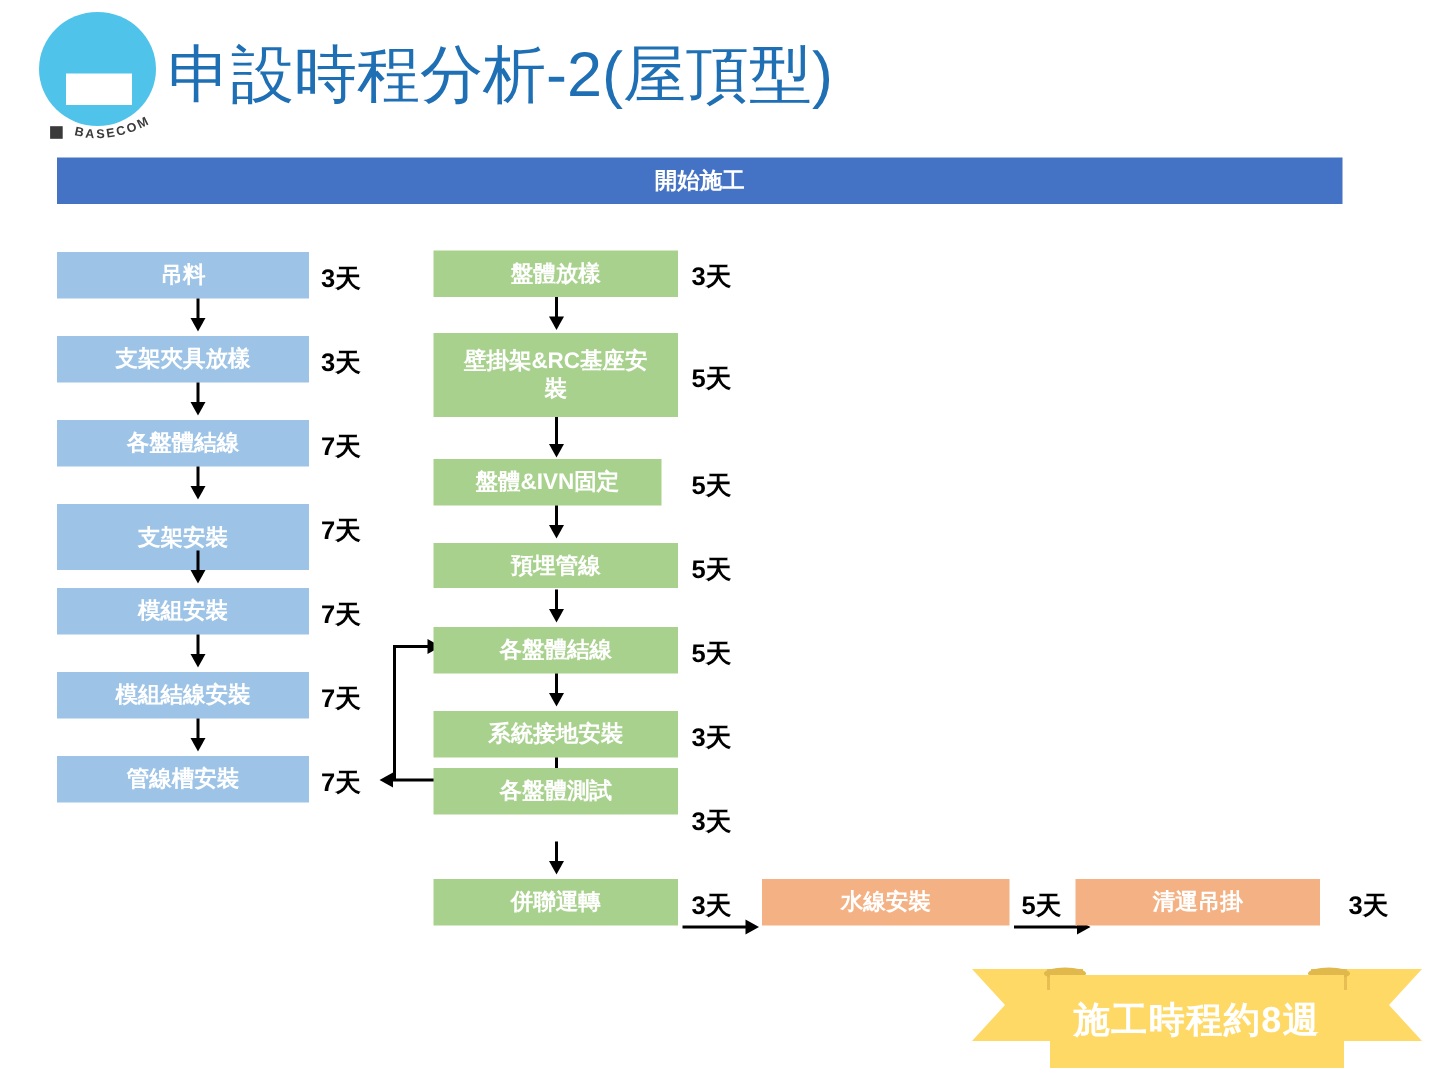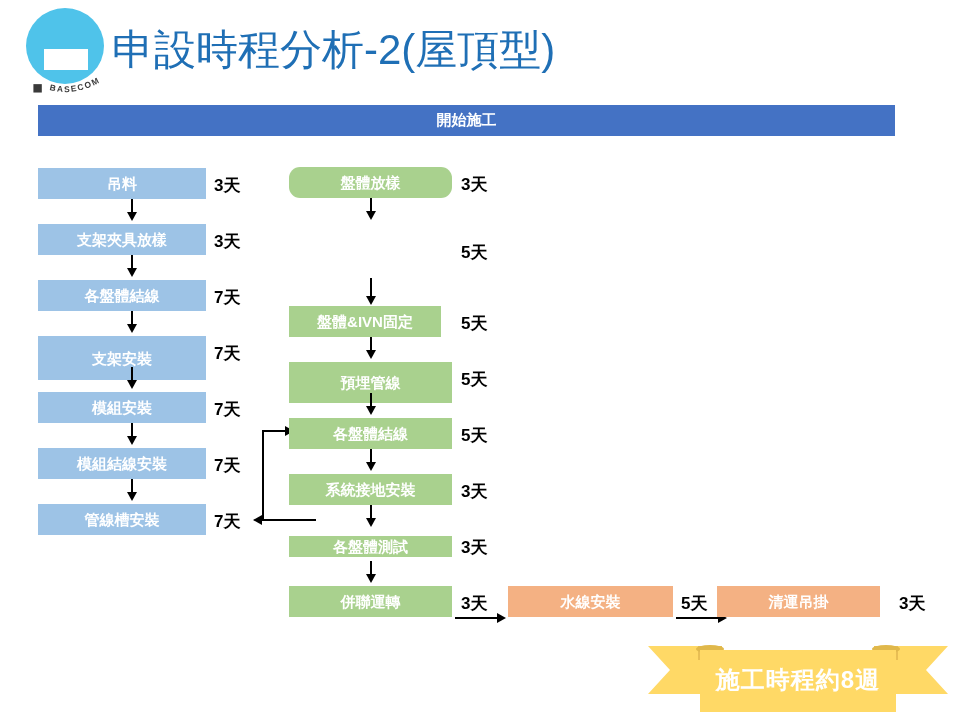--- a/index.html
+++ b/index.html
@@ -232,44 +232,45 @@
 
   <div class="pbox blue" style="left:38px;  top:504px; width:168px; height:31px;">管線槽安裝</div>
   <div class="day" style="left:214px; top:510px;">7天</div>
 
   <div class="hline" style="left:262px; top:519px; width:54px;"></div>
   <div class="arrow-left" style="left:253px; top:515px;"></div>
   <div class="vline" style="left:262px; top:430px; height:90px;"></div>
   <div class="hline" style="left:262px; top:430px; width:25px;"></div>
   <div class="arrow-right" style="left:285px; top:426px;"></div>
 
-  <div class="pbox green" style="left:289px; top:167px; width:163px; height:31px;border-radius:11px;">盤體放樣</div>
+  <div class="pbox green" style="left:289px; top:167px; width:163px; height:31px;">盤體放樣</div>
   <div class="day" style="left:461px; top:173px;">3天</div>
   <div class="vconn" style="left:370px; top:198px; height:14px;"></div>
 
+  <div class="pbox green" style="left:289px; top:222px; width:163px; height:56px;">壁掛架&amp;RC基座安裝</div>
   <div class="day" style="left:461px; top:241px;">5天</div>
   <div class="vconn" style="left:370px; top:278px; height:19px;"></div>
 
   <div class="pbox green" style="left:289px; top:306px; width:152px; height:31px;">盤體&amp;IVN固定</div>
   <div class="day" style="left:461px; top:312px;">5天</div>
   <div class="vconn" style="left:370px; top:337px; height:14px;"></div>
 
-  <div class="pbox green" style="left:289px; top:362px; width:163px; height:41px;">預埋管線</div>
+  <div class="pbox green" style="left:289px; top:362px; width:163px; height:30px;">預埋管線</div>
   <div class="day" style="left:461px; top:368px;">5天</div>
   <div class="vconn" style="left:370px; top:393px; height:14px;"></div>
 
   <div class="pbox green" style="left:289px; top:418px; width:163px; height:31px;">各盤體結線</div>
   <div class="day" style="left:461px; top:424px;">5天</div>
   <div class="vconn" style="left:370px; top:449px; height:14px;"></div>
 
   <div class="pbox green" style="left:289px; top:474px; width:163px; height:31px;">系統接地安裝</div>
   <div class="day" style="left:461px; top:480px;">3天</div>
   <div class="vconn" style="left:370px; top:505px; height:14px;"></div>
 
-  <div class="pbox green" style="left:289px; top:512px; width:163px; height:21px;margin-top:24px;">各盤體測試</div>
+  <div class="pbox green" style="left:289px; top:512px; width:163px; height:31px;">各盤體測試</div>
   <div class="day" style="left:461px; top:536px;">3天</div>
   <div class="vconn" style="left:370px; top:561px; height:14px;"></div>
 
   <div class="pbox green" style="left:289px; top:586px; width:163px; height:31px;">併聯運轉</div>
   <div class="day" style="left:461px; top:592px;">3天</div>
 
   <div class="hline" style="left:455px; top:617px; width:44px;"></div>
   <div class="arrow-right" style="left:497px; top:613px;"></div>
 
   <div class="pbox orange" style="left:508px; top:586px; width:165px; height:31px;text-align:right;">水線安裝</div>

